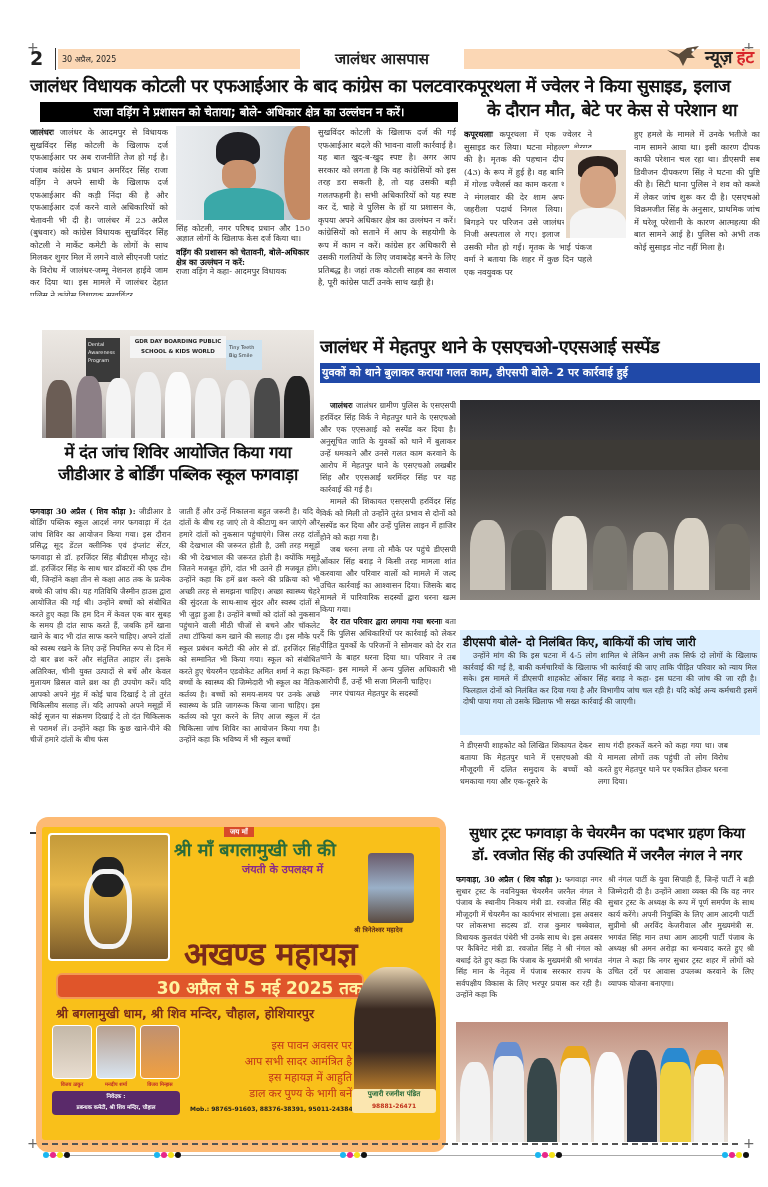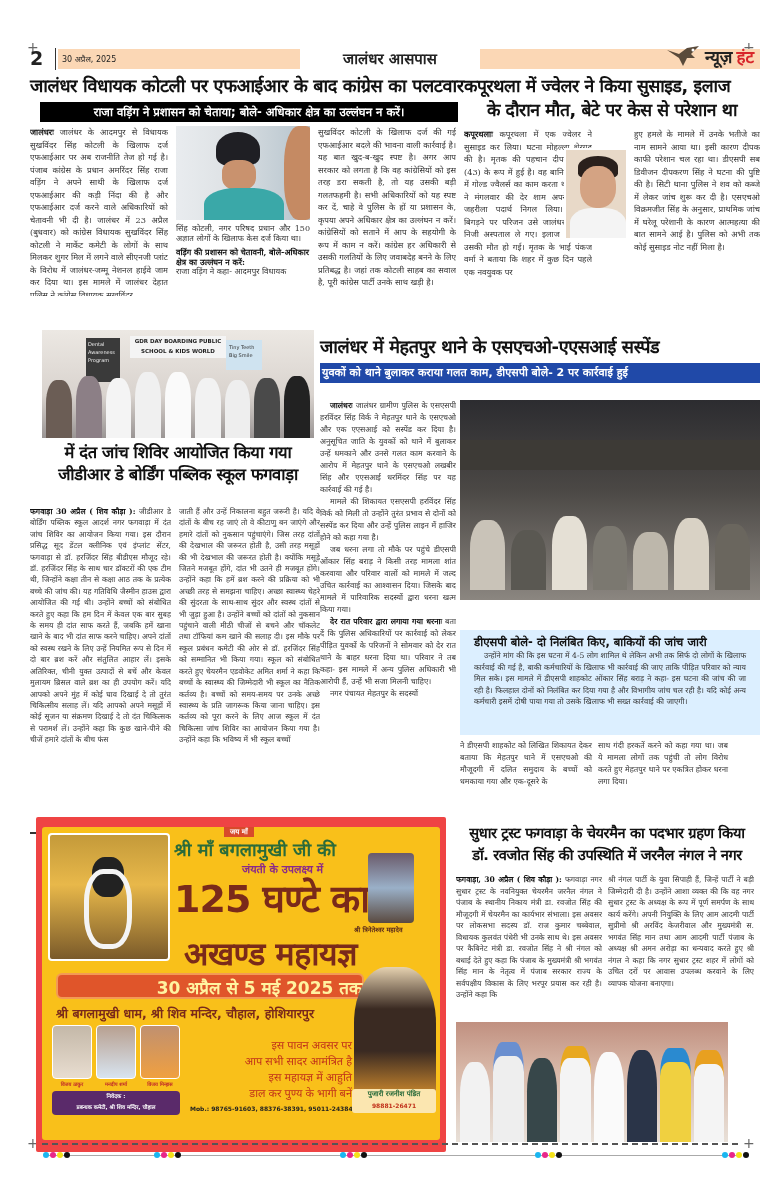--- a/index.html
+++ b/index.html
@@ -4,32 +4,32 @@
 <style>
 *{box-sizing:border-box;margin:0;padding:0}
 body{width:768px;height:1187px;background:#fff;font-family:"DejaVu Serif",serif;color:#222;position:relative;overflow:hidden}
 .crop{position:absolute;color:#666;font-size:14px;font-family:"DejaVu Sans",sans-serif;line-height:1}
 .page{position:absolute;left:30px;top:44px;width:730px}
 .header{position:relative;height:28px;display:flex;align-items:center}
 .pgnum{font-family:"DejaVu Sans",sans-serif;font-weight:bold;font-size:19px;width:16px}
 .hbar{position:absolute;left:28px;right:0;top:5px;height:20px;background:#fbd7b5}
 .hdate{position:absolute;left:32px;top:9px;font-size:8px;font-family:"DejaVu Sans",sans-serif}
 .hsep{position:absolute;left:25px;top:4px;width:1px;height:22px;background:#333}
-.hsection{position:absolute;left:270px;top:4px;width:180px;height:22px;background:#fff;text-align:center;font-weight:bold;font-size:15px;font-family:"DejaVu Sans",sans-serif;line-height:22px}
+.hsection{position:absolute;left:270px;top:4px;width:164px;height:22px;background:#fff;text-align:center;font-weight:bold;font-size:15px;font-family:"DejaVu Sans",sans-serif;line-height:22px}
 .hlogo{position:absolute;right:6px;top:0;font-family:"DejaVu Sans",sans-serif;font-weight:bold;font-size:17px;display:flex;align-items:center;gap:4px}
 .hlogo .l2{color:#d8262b}
 .bird{width:36px;height:24px;position:relative}
 .h1{font-family:"DejaVu Sans",sans-serif;font-weight:bold;font-size:18.5px;line-height:24px;color:#111;letter-spacing:-0.4px;white-space:nowrap}
 .subbar{background:#000000;color:#fff;font-family:"DejaVu Sans",sans-serif;font-weight:bold;font-size:11.5px;height:20px;line-height:20px;text-align:center;white-space:nowrap;overflow:hidden}
 .body{font-size:8.2px;line-height:12.5px;text-align:justify;color:#333}
 .body b{color:#111}
 .pic{background:#8a8a8a;position:relative;overflow:hidden}
 .caption{font-size:8px;line-height:10px;color:#333}
 .rule{background:#333;height:2px}
-.ad{position:absolute;left:6px;top:773px;width:410px;height:335px;background:#ef4444;border-radius:2px}
+.ad{position:absolute;left:6px;top:773px;width:410px;height:335px;background:#fdba74;border-radius:12px}
 .adin{position:absolute;left:6px;top:10px;right:6px;bottom:12px;background:#f9c01a;border-radius:3px}
 .adtxt{position:absolute;font-family:"DejaVu Sans",sans-serif;font-weight:bold;color:#7a2a1a;white-space:nowrap}
 .dotrow{position:absolute;height:6px;display:flex;gap:1px}
 .dotrow i{display:block;width:6px;height:6px;border-radius:50%}
 </style>
 </head>
 <body>
 
 <div class="crop" style="left:27px;top:40px">+</div>
 <div class="crop" style="left:743px;top:40px">+</div>
@@ -141,39 +141,38 @@
     <div style="position:absolute;left:10px;top:90px;width:280px;height:100px;display:flex;gap:6px;align-items:flex-end">
       <div style="flex:1;height:70px;background:#c9c3b8;border-radius:40% 40% 0 0"></div>
       <div style="flex:1;height:60px;background:#5a5852;border-radius:40% 40% 0 0"></div>
       <div style="flex:1;height:74px;background:#e5e0d5;border-radius:40% 40% 0 0"></div>
       <div style="flex:1;height:64px;background:#7b7870;border-radius:40% 40% 0 0"></div>
       <div style="flex:1;height:58px;background:#bdb7ab;border-radius:40% 40% 0 0"></div>
       <div style="flex:1;height:72px;background:#d9d2c5;border-radius:40% 40% 0 0"></div>
       <div style="flex:1;height:66px;background:#6a665e;border-radius:40% 40% 0 0"></div>
     </div>
   </div>
-  <div style="position:absolute;left:430px;top:586px;width:300px;height:105px;background:#dcefff;padding:4px 14px">
+  <div style="position:absolute;left:430px;top:586px;width:300px;height:105px;background:#dcefff;padding:4px 3px">
     <div style="font-family:'DejaVu Sans',sans-serif;font-weight:bold;font-size:11.5px;line-height:16px;color:#111;white-space:nowrap">डीएसपी बोले- दो निलंबित किए, बाकियों की जांच जारी</div>
     <div class="body" style="font-size:7.6px;line-height:11.6px;text-indent:10px;color:#333">उन्होंने मांग की कि इस घटना में 4-5 लोग शामिल थे लेकिन अभी तक सिर्फ दो लोगों के खिलाफ कार्रवाई की गई है, बाकी कर्मचारियों के खिलाफ भी कार्रवाई की जाए ताकि पीड़ित परिवार को न्याय मिल सके। इस मामले में डीएसपी शाहकोट ओंकार सिंह बराड़ ने कहा- इस घटना की जांच की जा रही है। फिलहाल दोनों को निलंबित कर दिया गया है और विभागीय जांच चल रही है। यदि कोई अन्य कर्मचारी इसमें दोषी पाया गया तो उसके खिलाफ भी सख्त कार्रवाई की जाएगी।</div>
   </div>
   <div class="body" style="position:absolute;left:568px;top:696px;width:130px;font-size:7.8px;line-height:12px">साथ गंदी हरकतें करने को कहा गया था। जब ये मामला लोगों तक पहुंची तो लोग विरोध करते हुए मेहतपुर थाने पर एकत्रित होकर धरना लगा दिया।</div>
   <div class="body" style="position:absolute;left:430px;top:696px;width:132px;font-size:7.8px;line-height:12px">ने डीएसपी शाहकोट को लिखित शिकायत देकर बताया कि मेहतपुर थाने में एसएचओ की मौजूदगी में दलित समुदाय के बच्चों को धमकाया गया और एक-दूसरे के</div>
 
   <div class="rule" style="position:absolute;left:0;top:788px;width:416px"></div>
 
   <div class="ad">
     <div class="adin">
       <div style="position:absolute;left:6px;top:6px;width:122px;height:128px;background:linear-gradient(180deg,#c49a3a 0%,#e8b84a 40%,#7a5a2a 100%);border-radius:4px;border:2px solid #fff">
         <div style="position:absolute;left:42px;top:22px;width:32px;height:40px;background:#222;border-radius:40%"></div>
         <div style="position:absolute;left:34px;top:34px;width:48px;height:80px;border:5px solid #f4f4f4;border-radius:40%"></div>
       </div>
       <div style="position:absolute;left:182px;top:0;background:#d84a2a;color:#fff;font-family:'DejaVu Sans',sans-serif;font-size:7px;padding:0 6px;line-height:10px;font-weight:bold">जय माँ</div>
       <div class="adtxt" style="left:132px;top:10px;font-size:18px;color:#2b6b3a">श्री माँ बगलामुखी जी की</div>
       <div class="adtxt" style="left:200px;top:34px;font-size:11px;color:#8a2a8a">जंयती के उपलक्ष्य में</div>
-      <div class="adtxt" style="left:132px;top:44px;font-size:38px;letter-spacing:-1px">125 घण्टे का</div>
       <div style="position:absolute;left:326px;top:26px;width:46px;height:70px;background:linear-gradient(180deg,#6a5a6a 0%,#9ab0c8 50%,#5a4a40 100%);border-radius:4px"></div>
       <div class="adtxt" style="left:312px;top:98px;font-size:6.5px;color:#5a2a1a">श्री त्रिनेतेश्वर महादेव</div>
       <div class="adtxt" style="left:142px;top:104px;font-size:32px;color:#7a2a1a;letter-spacing:-0.5px">अखण्ड महायज्ञ</div>
       <div style="position:absolute;left:14px;top:146px;width:308px;height:26px;background:#e0552a;border-radius:6px;border:2px solid #f39a55">
         <div class="adtxt" style="left:0;right:0;top:1px;text-align:right;font-size:17px;color:#fff3a0">30 अप्रैल से 5 मई 2025 तक</div>
       </div>
       <div class="adtxt" style="left:14px;top:178px;font-size:12.5px;color:#7a2a1a">श्री बगलामुखी धाम, श्री शिव मन्दिर, चौहाल, होशियारपुर</div>
       <div style="position:absolute;left:10px;top:198px;display:flex;gap:4px">
         <div style="width:40px;height:54px;background:linear-gradient(180deg,#c4b8a8,#e8ddd0);border-radius:4px;border:1px solid #fff"></div>
         <div style="width:40px;height:54px;background:linear-gradient(180deg,#b8a090,#d8e4f0);border-radius:4px;border:1px solid #fff"></div>

